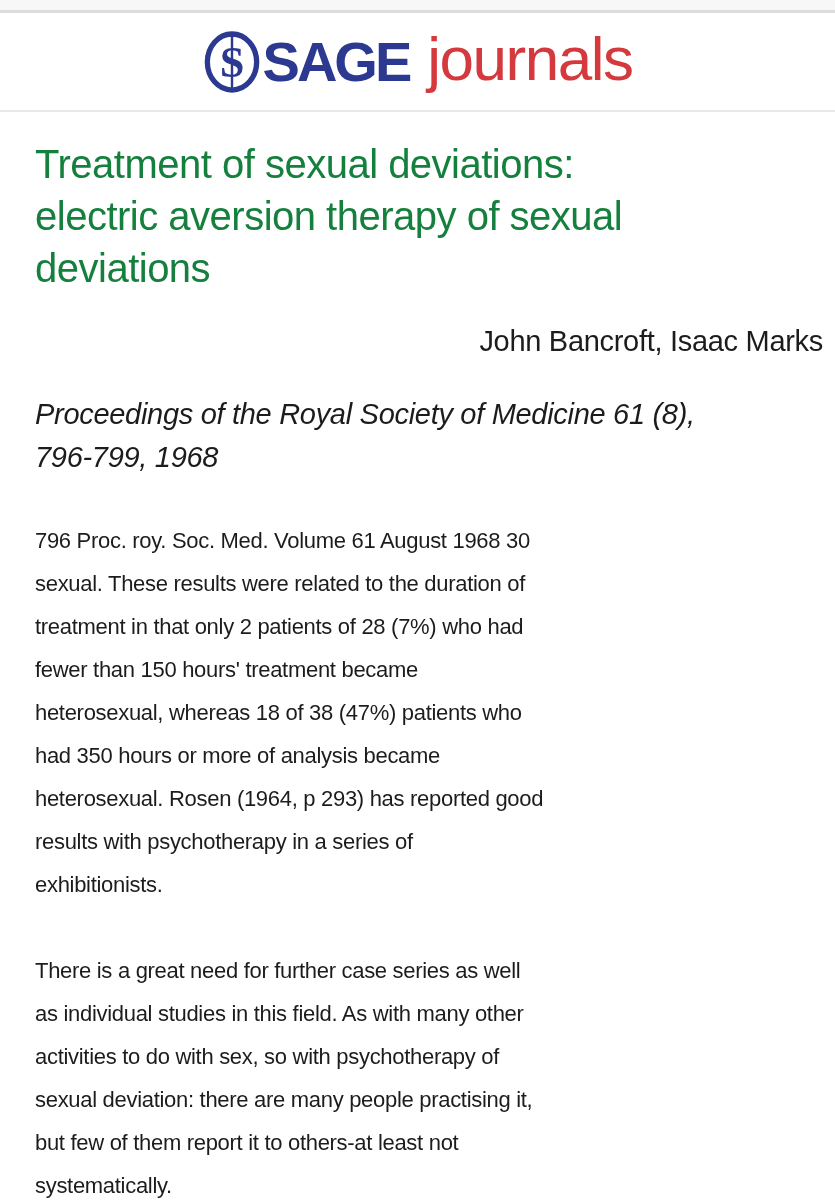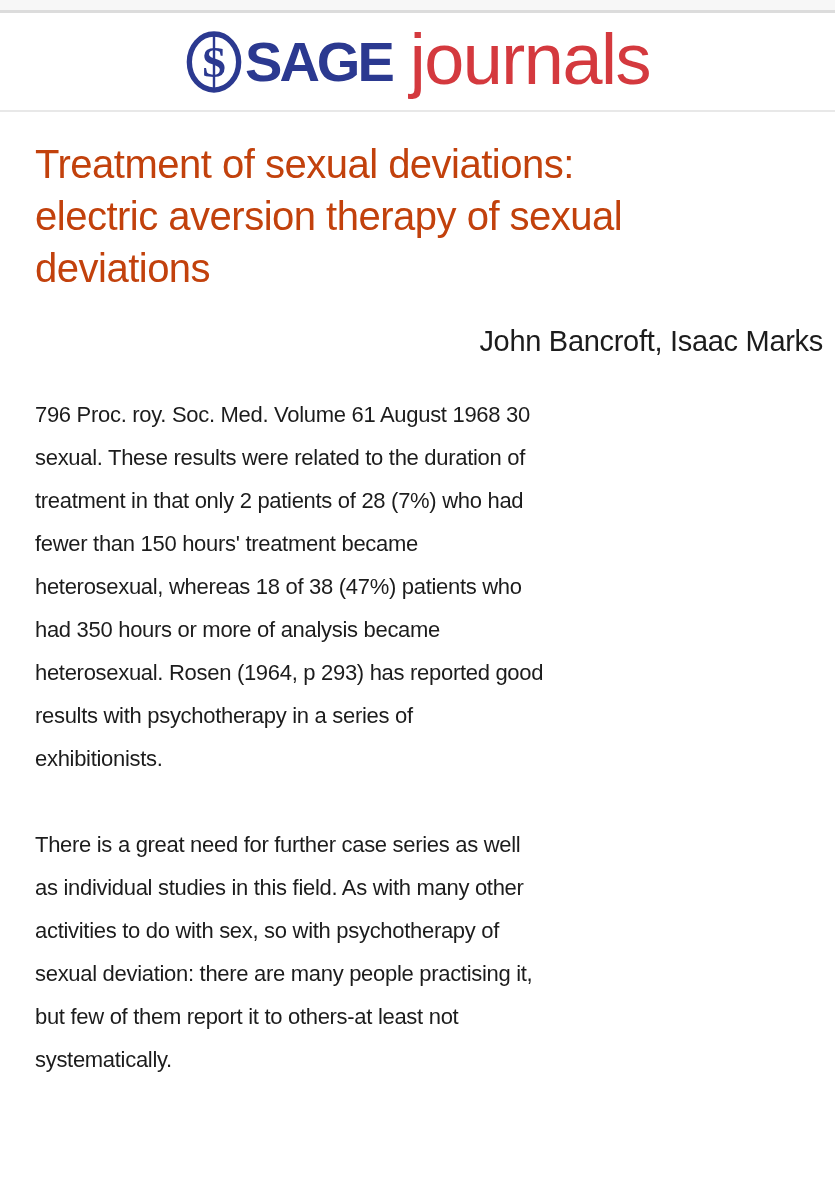--- a/index.html
+++ b/index.html
@@ -35,36 +35,36 @@
   .sage-icon svg { display: block; }
   .sage-word {
     font-size: 56px;
     font-weight: bold;
     color: #2B3990;
     letter-spacing: -3px;
     line-height: 1;
     margin-left: 2px;
   }
   .journals-word {
-    font-size: 72px;
+    font-size: 62px;
     font-weight: normal;
     color: #D4393E;
     letter-spacing: -1.5px;
     line-height: 1;
     margin-left: 18px;
     padding-bottom: 6px;
   }
   .content {
     padding: 26px 12px 0 35px;
   }
   .article-title {
     font-size: 40px;
     line-height: 52px;
     font-weight: normal;
-    color: #c2410c;
+    color: #15803d;
     letter-spacing: -0.5px;
     margin: 0 0 26px 0;
     white-space: pre-line;
   }
   .authors {
     font-size: 29px;
     line-height: 43px;
     letter-spacing: -0.3px;
     margin: 0 0 30px 0;
     text-align: right;
@@ -102,20 +102,22 @@
     <span class="sage-word">SAGE</span>
     <span class="journals-word">journals</span>
   </a>
 </header>
 
 <main class="content">
   <h1 class="article-title">Treatment of sexual deviations:
 electric aversion therapy of sexual
 deviations</h1>
   <div class="authors">John Bancroft, Isaac Marks</div>
+  <div class="citation">Proceedings of the Royal Society of Medicine 61 (8),
+796-799, 1968</div>
   <p class="abstract-para">796 Proc. roy. Soc. Med. Volume 61 August 1968 30
 sexual. These results were related to the duration of
 treatment in that only 2 patients of 28 (7%) who had
 fewer than 150 hours' treatment became
 heterosexual, whereas 18 of 38 (47%) patients who
 had 350 hours or more of analysis became
 heterosexual. Rosen (1964, p 293) has reported good
 results with psychotherapy in a series of
 exhibitionists.</p>
   <p class="abstract-para">There is a great need for further case series as well

